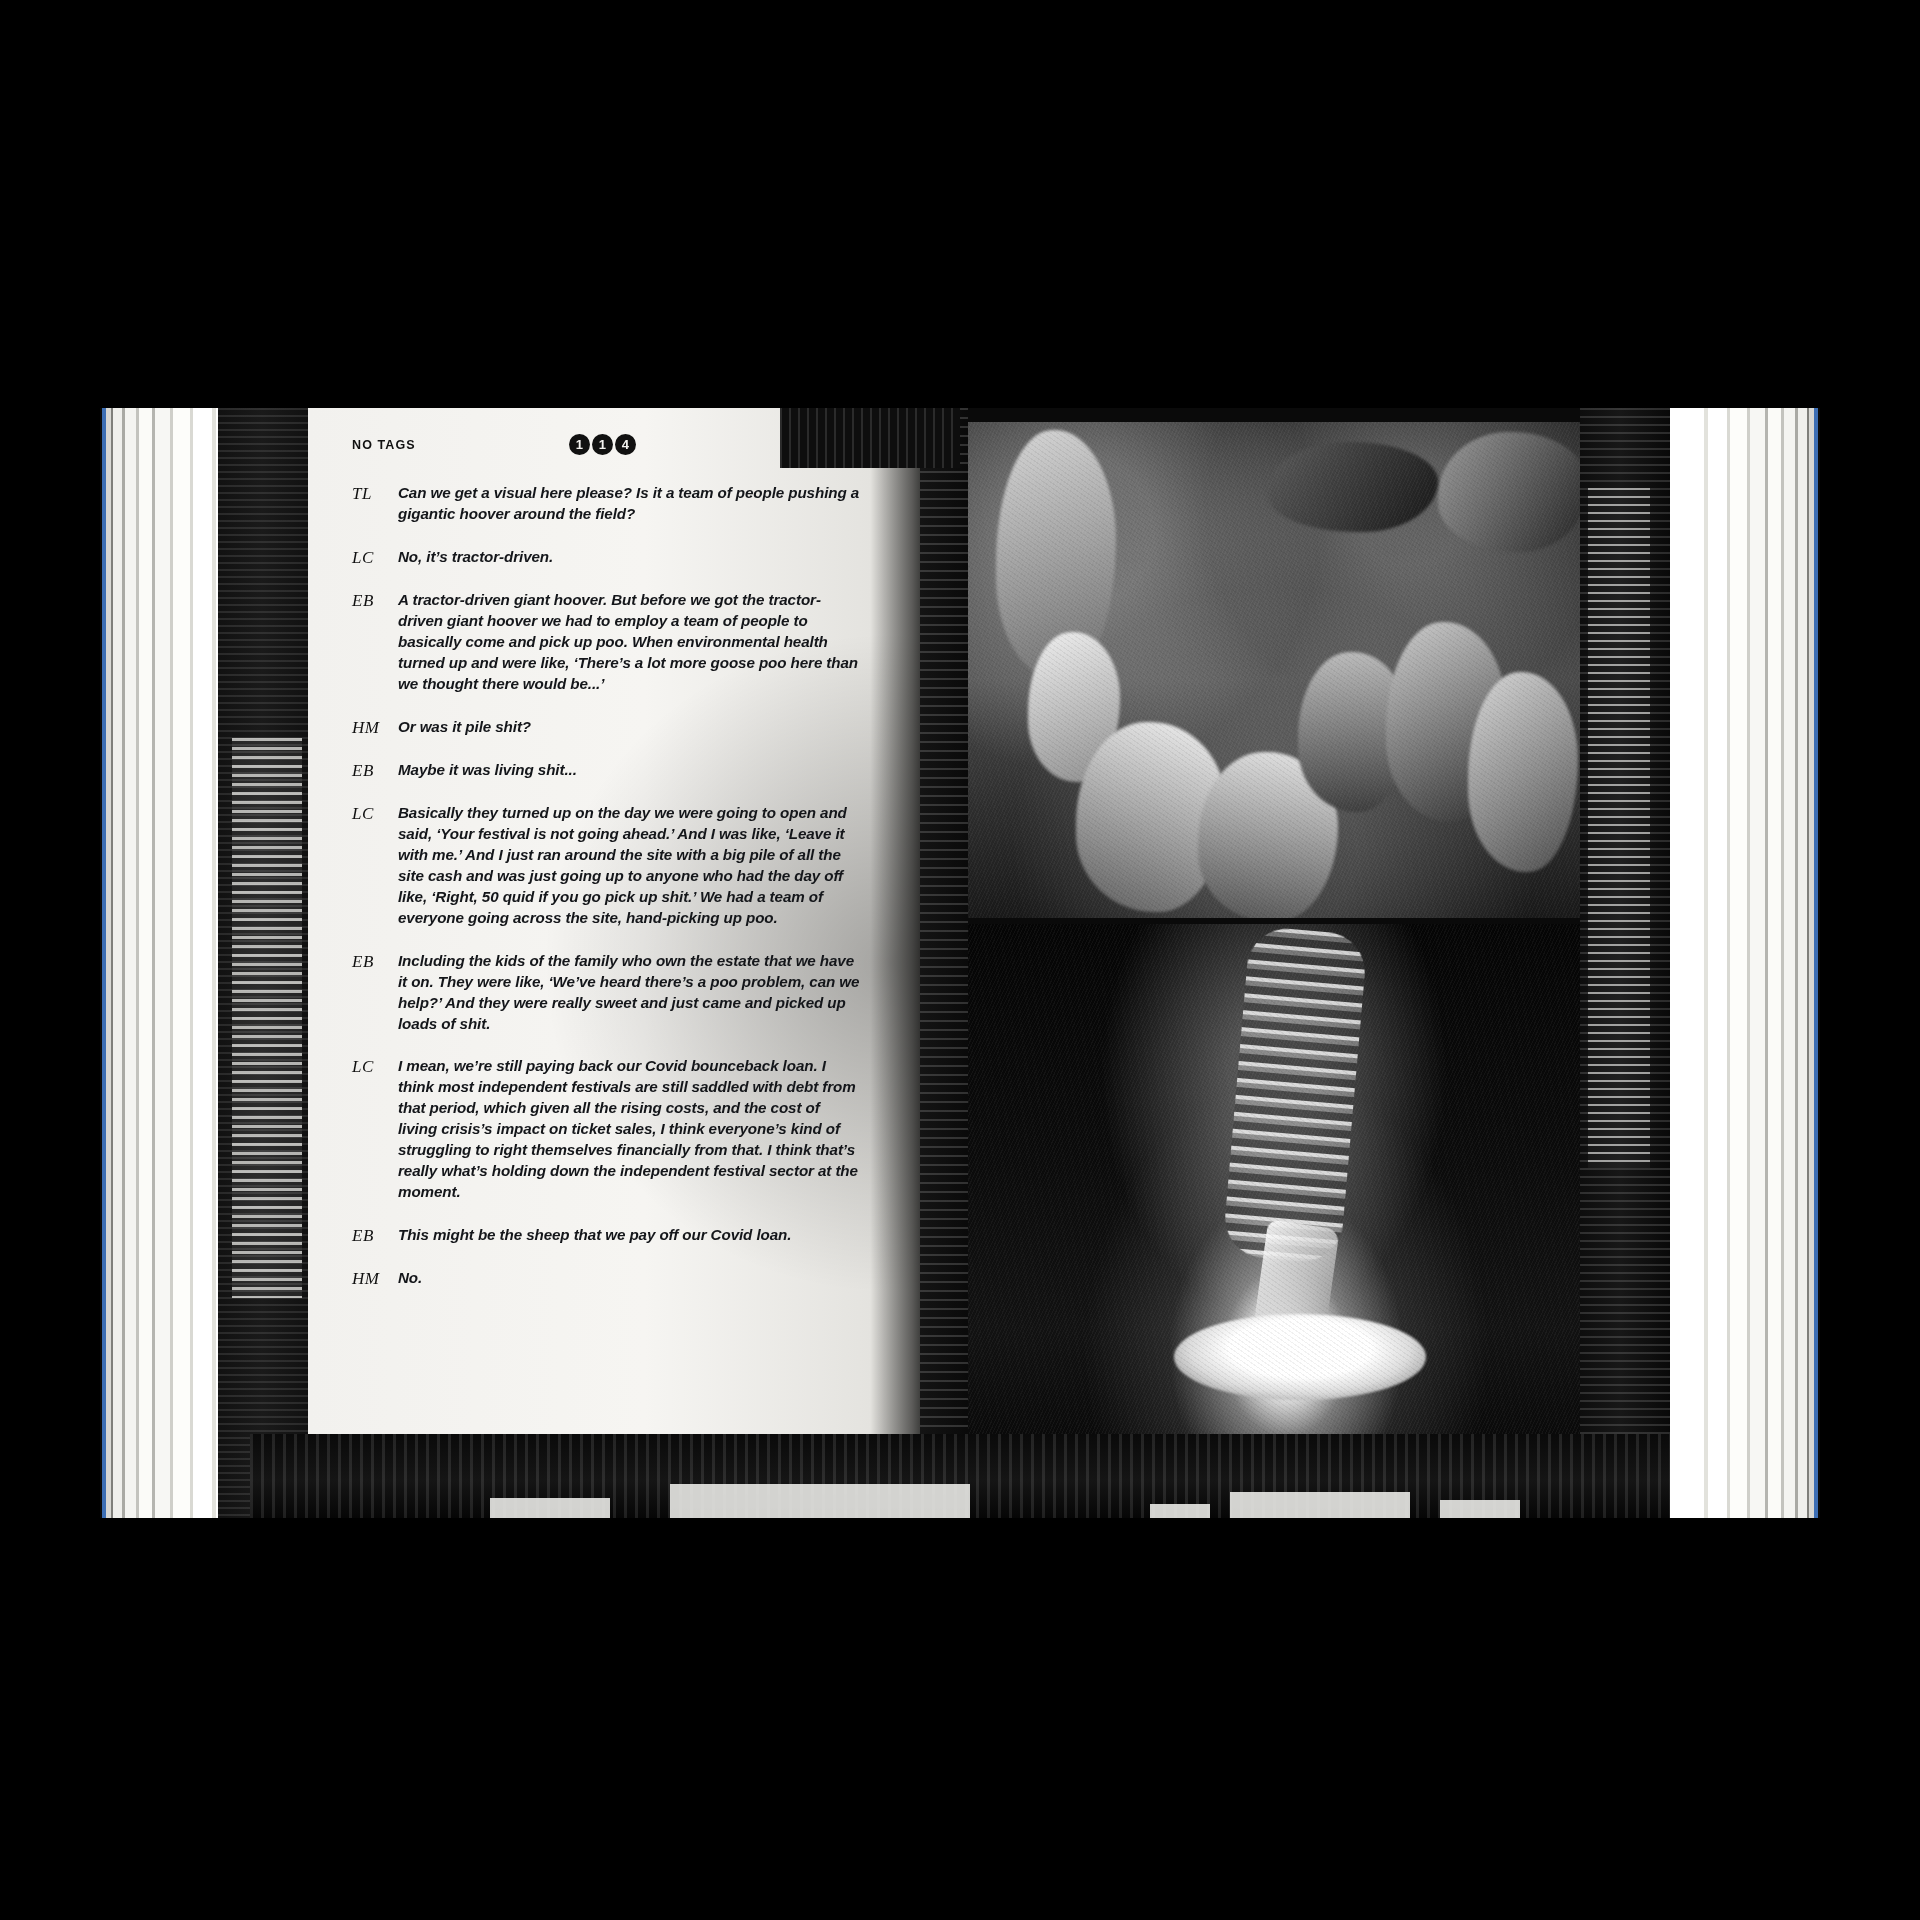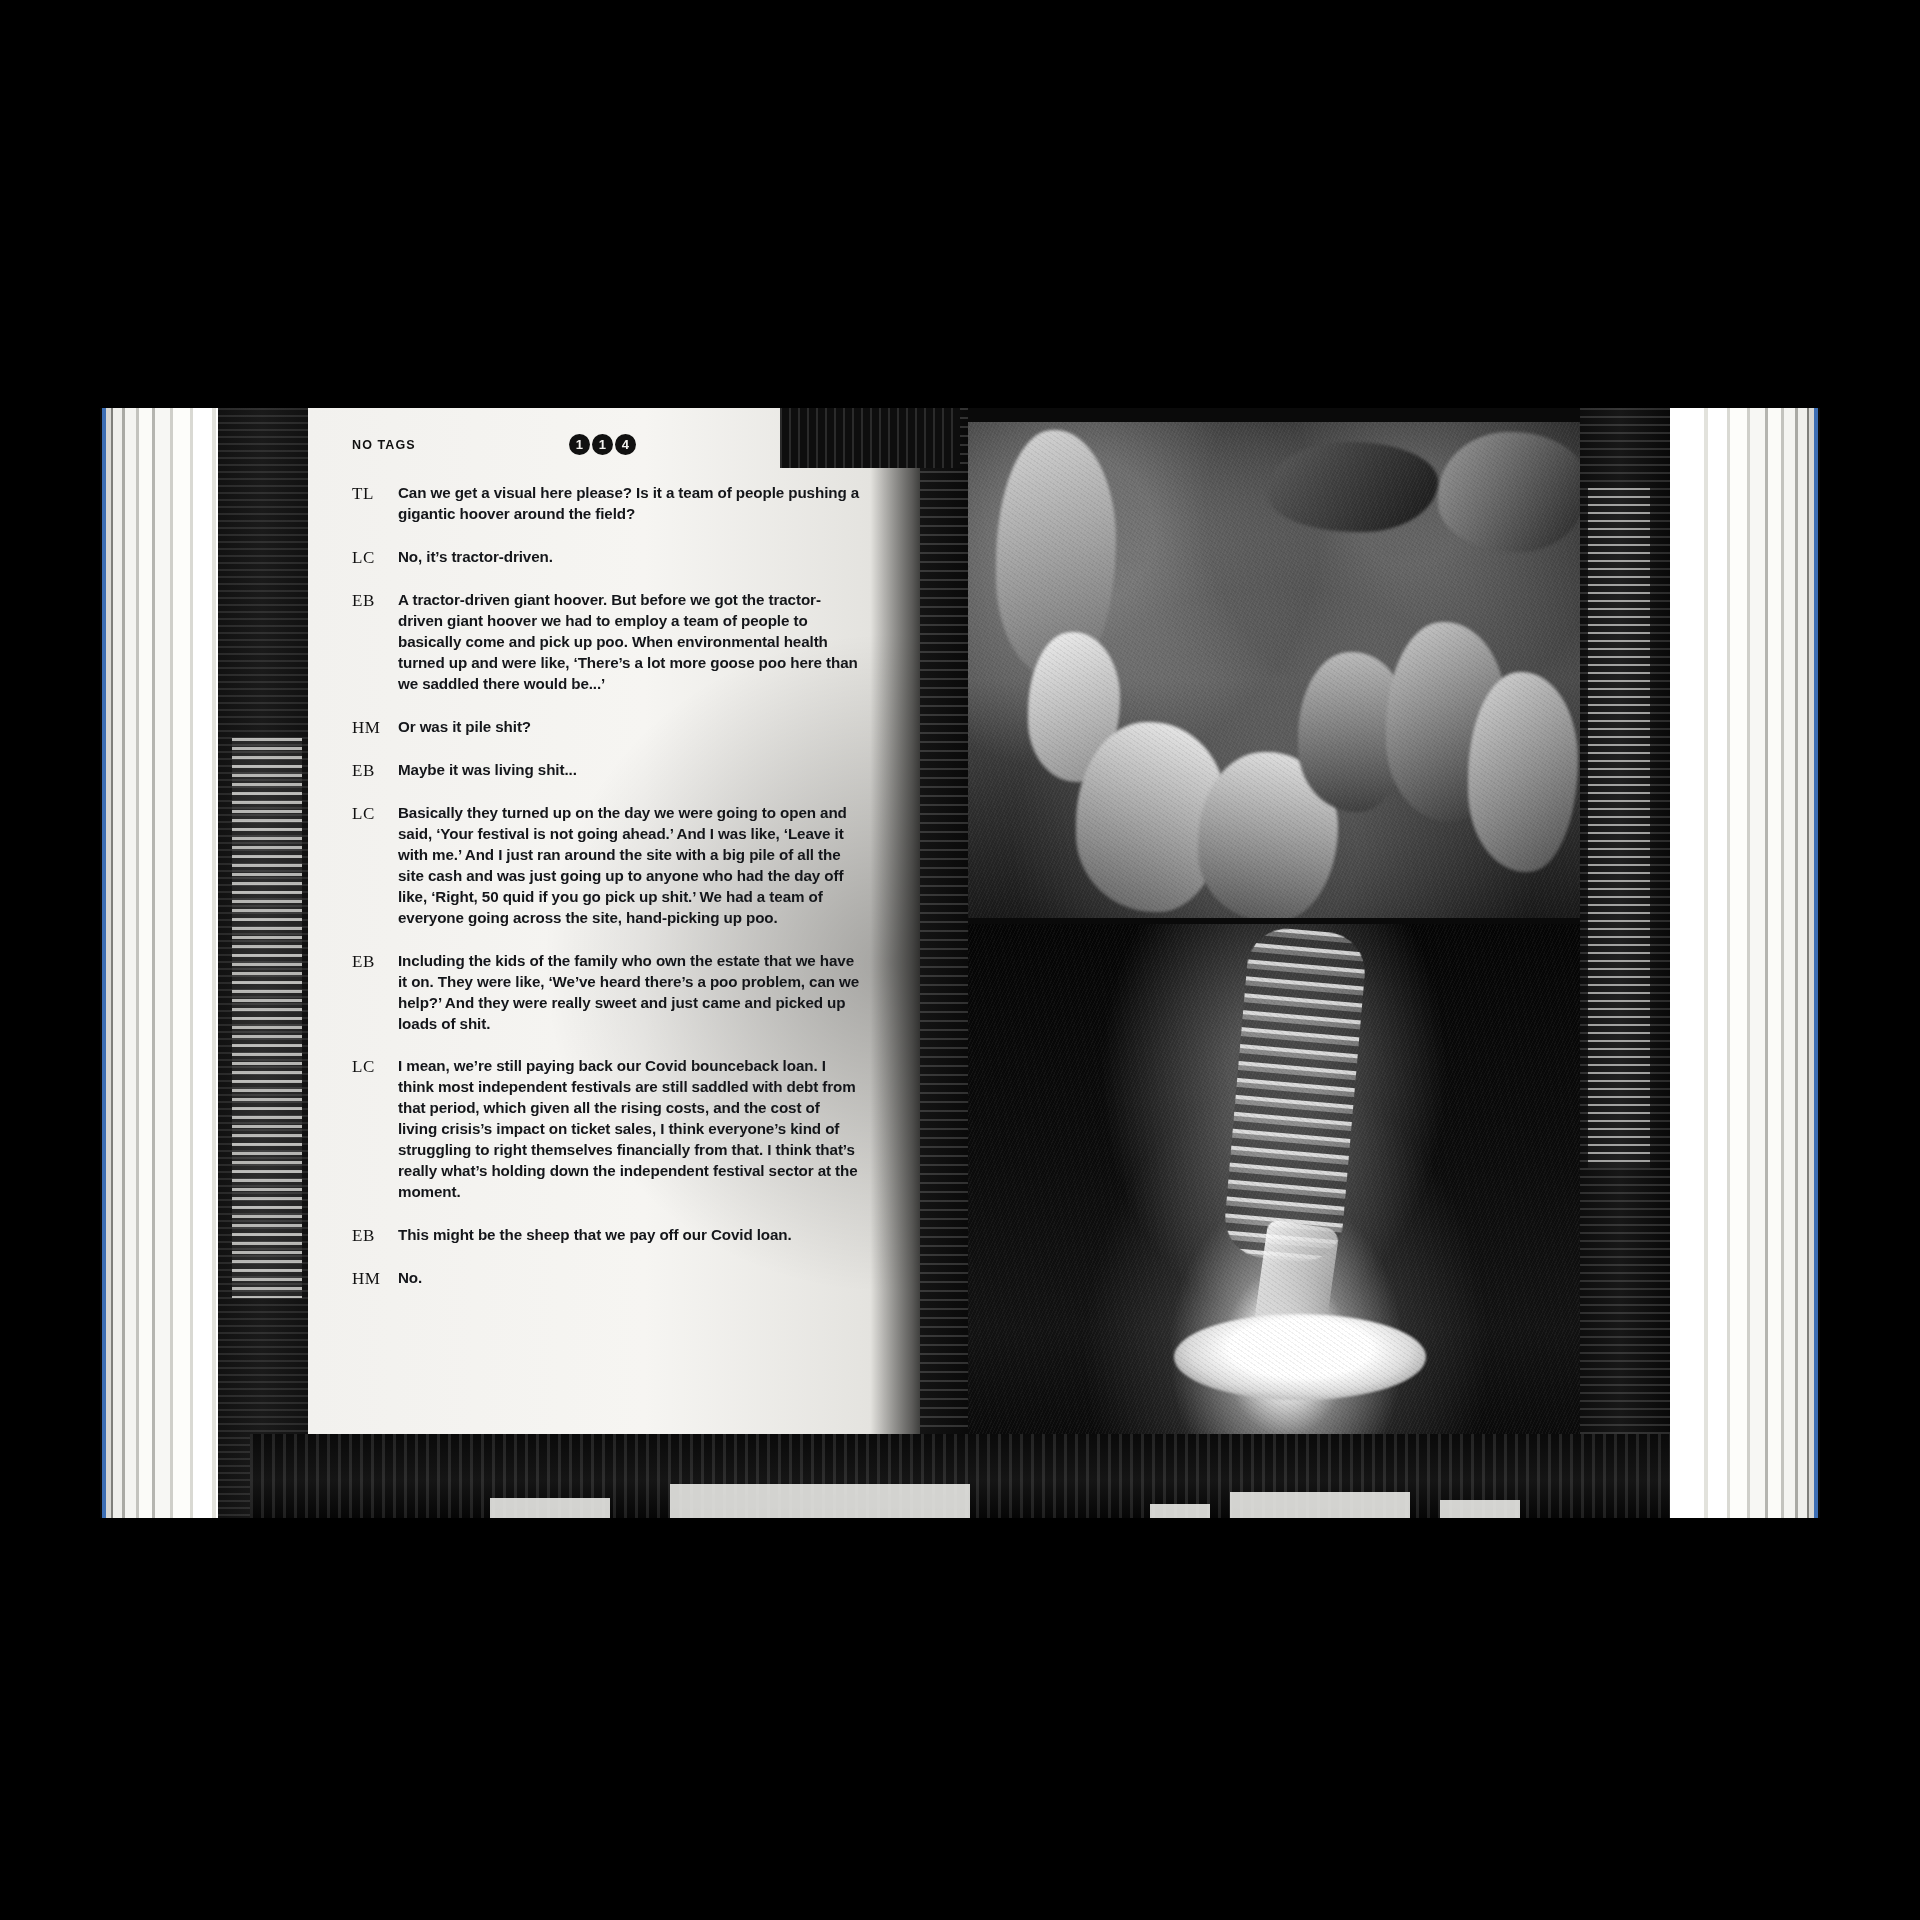--- a/index.html
+++ b/index.html
@@ -153,21 +153,21 @@
     background: #111;
     color: #f4f3f0;
     font-size: 13px;
     font-weight: 700;
     display: flex;
     align-items: center;
     justify-content: center;
     line-height: 1;
   }
 
-  .qa-list { display: block; }
+  .qa-list { display: block; font-style: italic; }
 
   .qa-row {
     display: flex;
     margin-bottom: 22px;
   }
   .qa-speaker {
     width: 46px;
     flex: 0 0 46px;
     font-family: "Liberation Serif", serif;
     font-size: 17px;
@@ -388,21 +388,21 @@
             <div class="qa-text">Can we get a visual here please? Is it a team of people pushing a gigantic hoover around the field?</div>
           </div>
 
           <div class="qa-row">
             <div class="qa-speaker">LC</div>
             <div class="qa-text">No, it’s tractor-driven.</div>
           </div>
 
           <div class="qa-row">
             <div class="qa-speaker">EB</div>
-            <div class="qa-text">A tractor-driven giant hoover. But before we got the tractor-driven giant hoover we had to employ a team of people to basically come and pick up poo. When environmental health turned up and were like, ‘There’s a lot more goose poo here than we saddled there would be...’</div>
+            <div class="qa-text">A tractor-driven giant hoover. But before we got the tractor-driven giant hoover we had to employ a team of people to basically come and pick up poo. When environmental health turned up and were like, ‘There’s a lot more goose poo here than we thought there would be...’</div>
           </div>
 
           <div class="qa-row">
             <div class="qa-speaker">HM</div>
             <div class="qa-text">Or was it pile shit?</div>
           </div>
 
           <div class="qa-row">
             <div class="qa-speaker">EB</div>
             <div class="qa-text">Maybe it was living shit...</div>

